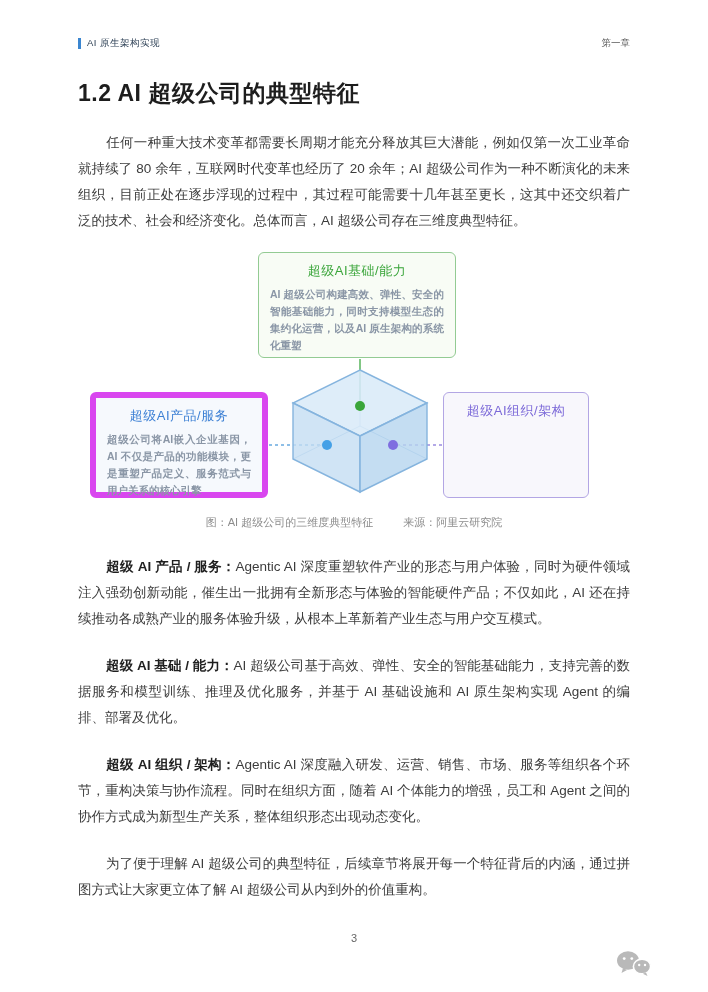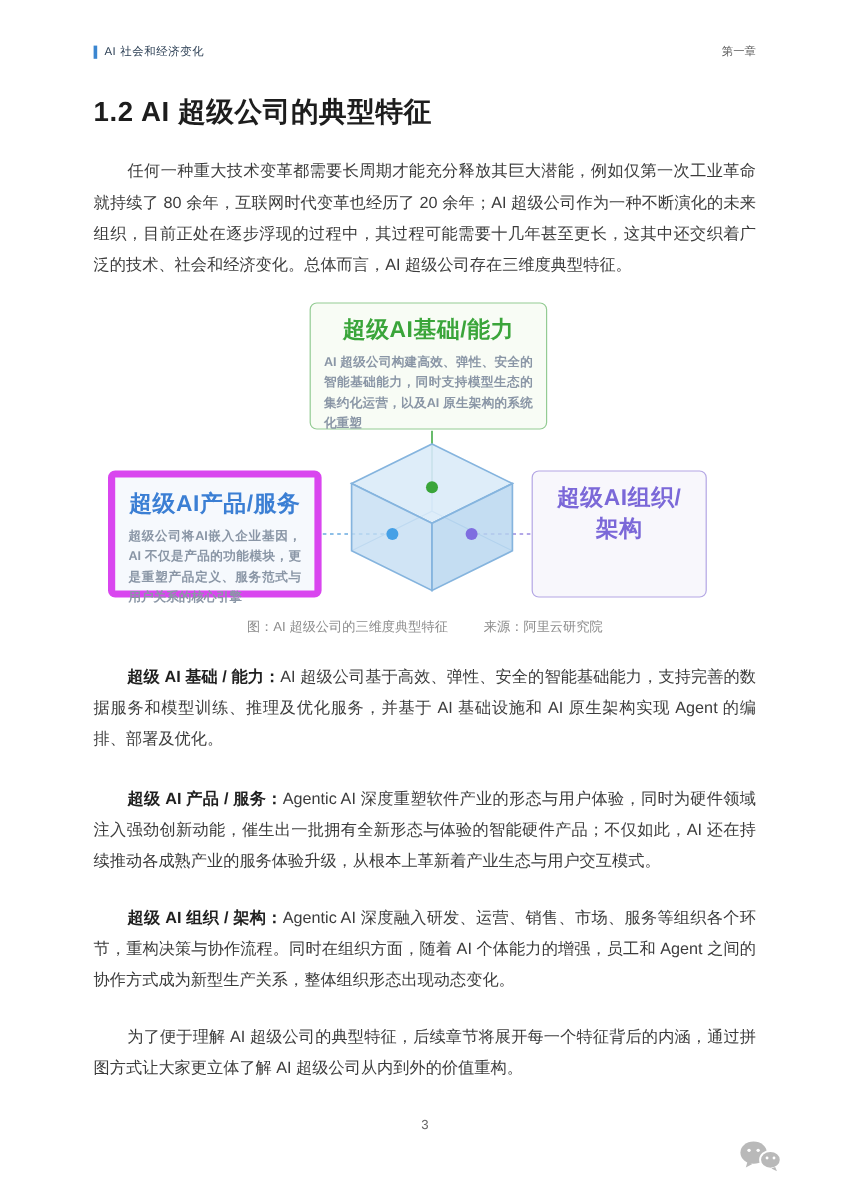--- a/index.html
+++ b/index.html
@@ -22,21 +22,21 @@
   .title { margin-top:28px; font-size:23px; font-weight:bold; color:#1d1d1d; letter-spacing:.5px; }
 
   
   .para { margin-top:21px; font-size:13.5px; line-height:26px; text-align:justify; color:#3c3c3c; }
   .para .indent { display:inline-block; width:28px; }
   .para b { color:#1f1f1f; }
 
   
   .diagram { position:relative; margin-top:18px; width:552px; height:254px; }
   .dbox { position:absolute; border-radius:6px; padding:9px 11px 8px 11px; }
-  .dbox h4 { text-align:center; font-size:19px; font-weight:bold; margin-bottom:6px; letter-spacing:.5px; }
+  .dbox h4 { text-align:center; font-size:13px; font-weight:normal; margin-bottom:6px; letter-spacing:.5px; }
   .dbox p { font-size:10.5px; line-height:17px; color:#8a96a6; text-align:justify;font-weight:bold; }
   .dbox-top   { left:180px; top:0;     width:198px; height:106px; border:1px solid #93cb93; background:#f8fcf5; }
   .dbox-top h4   { color:#3aa53a; }
   .dbox-left  { left:12px;  top:140px; width:178px; height:106px; border:6px solid #d946ef; background:#f6f9fd; }
   .dbox-left h4  { color:#3b7fd4; }
   .dbox-right { left:365px; top:140px; width:146px; height:106px; border:1px solid #b3a6e4; background:#f8f7fc; }
   .dbox-right h4 { color:#7b68d8; }
   .dsvg { position:absolute; left:0; top:0; width:552px; height:254px; }
 
   
@@ -50,21 +50,21 @@
   .wm-text { font-size:21px; color:#c3c3c3; letter-spacing:2px; }
 </style>
 </head>
 <body>
 
 <div class="page">
 
   <div class="hdr">
     <div class="hdr-left">
       <span class="hdr-bar"></span>
-      <span class="hdr-brand">AI 社会和经济变化</span>
+      <span class="hdr-brand">AI 原生架构实现</span>
     </div>
     <span class="hdr-chapter">第一章</span>
   </div>
 
   <h1 class="title">1.2 AI 超级公司的典型特征</h1>
 
   <p class="para"><span class="indent"></span><span>任何一种重大技术变革都需要长周期才能充分释放其巨大潜能，例如仅第一次工业革命就持续了 80 余年，互联网时代变革也经历了 20 余年；AI 超级公司作为一种不断演化的未来组织，目前正处在逐步浮现的过程中，其过程可能需要十几年甚至更长，这其中还交织着广泛的技术、社会和经济变化。总体而言，AI 超级公司存在三维度典型特征。</span></p>
 
   <div class="diagram">
 
@@ -99,23 +99,23 @@
     <div class="dbox dbox-right">
       <h4>超级AI组织/架构</h4>
     </div>
   </div>
 
   <div class="caption">
     <span>图：AI 超级公司的三维度典型特征</span>
     <span>来源：阿里云研究院</span>
   </div>
 
+  <p class="para" style="margin-top:24px"><span class="indent"></span><b>超级 AI 产品 / 服务：</b><span>Agentic AI 深度重塑软件产业的形态与用户体验，同时为硬件领域注入强劲创新动能，催生出一批拥有全新形态与体验的智能硬件产品；不仅如此，AI 还在持续推动各成熟产业的服务体验升级，从根本上革新着产业生态与用户交互模式。</span></p>
+
   <p class="para"><span class="indent"></span><b>超级 AI 基础 / 能力：</b><span>AI 超级公司基于高效、弹性、安全的智能基础能力，支持完善的数据服务和模型训练、推理及优化服务，并基于 AI 基础设施和 AI 原生架构实现 Agent 的编排、部署及优化。</span></p>
-
-  <p class="para" style="margin-top:24px"><span class="indent"></span><b>超级 AI 产品 / 服务：</b><span>Agentic AI 深度重塑软件产业的形态与用户体验，同时为硬件领域注入强劲创新动能，催生出一批拥有全新形态与体验的智能硬件产品；不仅如此，AI 还在持续推动各成熟产业的服务体验升级，从根本上革新着产业生态与用户交互模式。</span></p>
 
   <p class="para"><span class="indent"></span><b>超级 AI 组织 / 架构：</b><span>Agentic AI 深度融入研发、运营、销售、市场、服务等组织各个环节，重构决策与协作流程。同时在组织方面，随着 AI 个体能力的增强，员工和 Agent 之间的协作方式成为新型生产关系，整体组织形态出现动态变化。</span></p>
 
   <p class="para"><span class="indent"></span><span>为了便于理解 AI 超级公司的典型特征，后续章节将展开每一个特征背后的内涵，通过拼图方式让大家更立体了解 AI 超级公司从内到外的价值重构。</span></p>
 
   <div class="pageno">3</div>
 
   <div class="wm">
     <svg width="36" height="26" viewBox="0 0 36 26" xmlns="http://www.w3.org/2000/svg">
       <ellipse cx="12" cy="10.5" rx="11" ry="9.3" fill="#b9b9b9"></ellipse>

